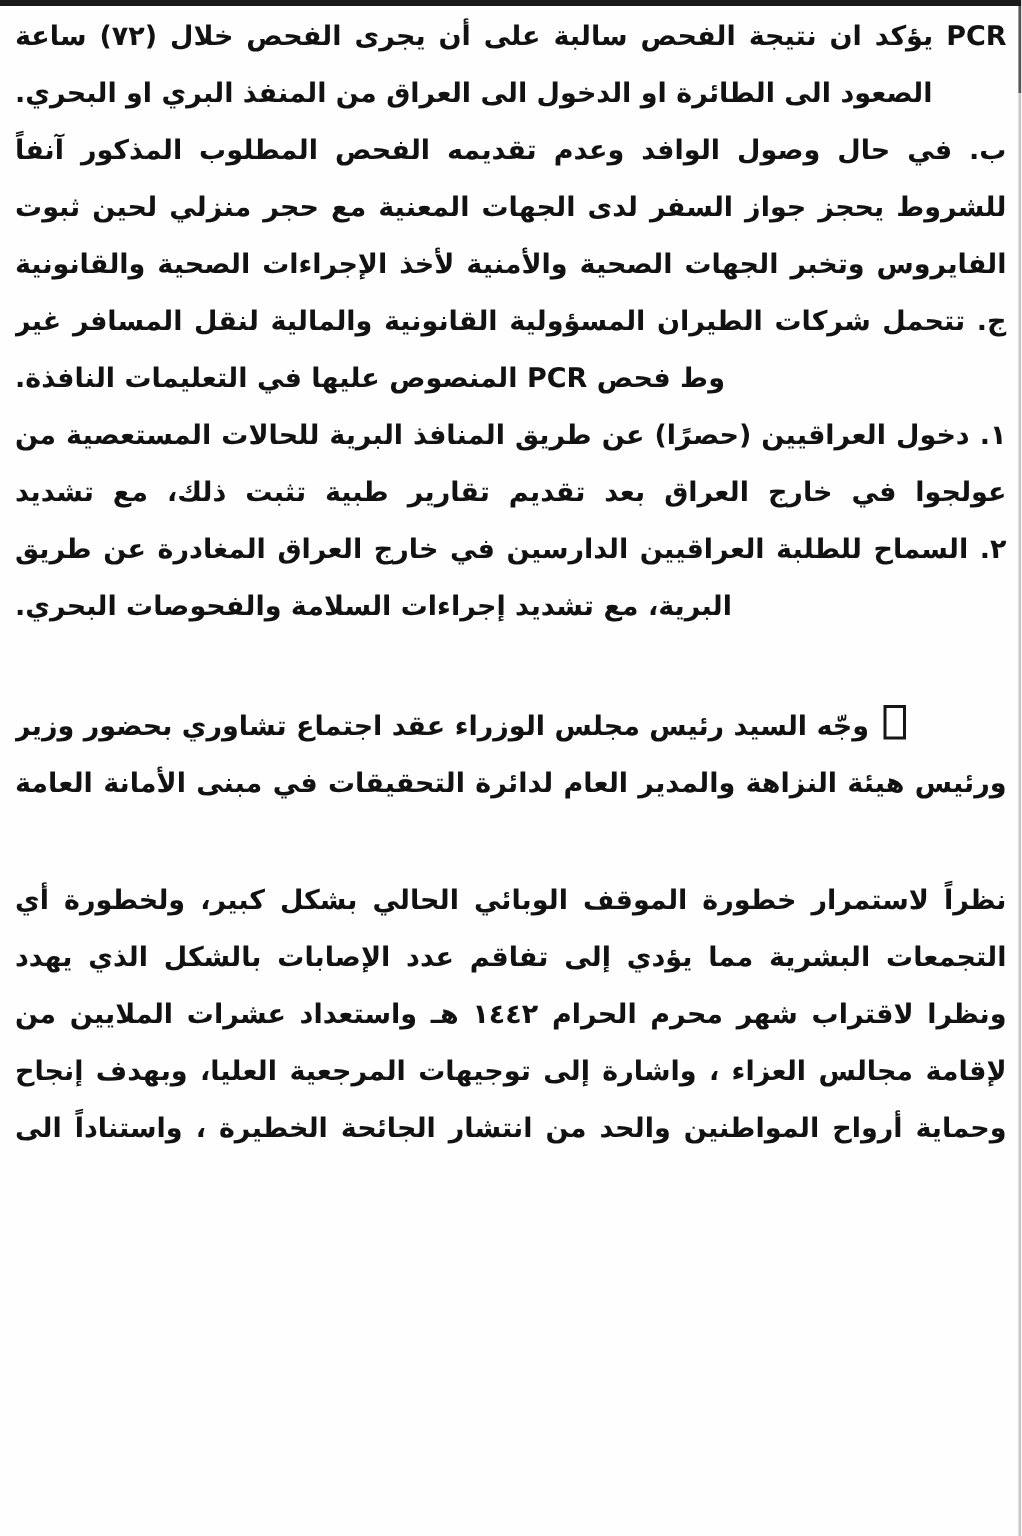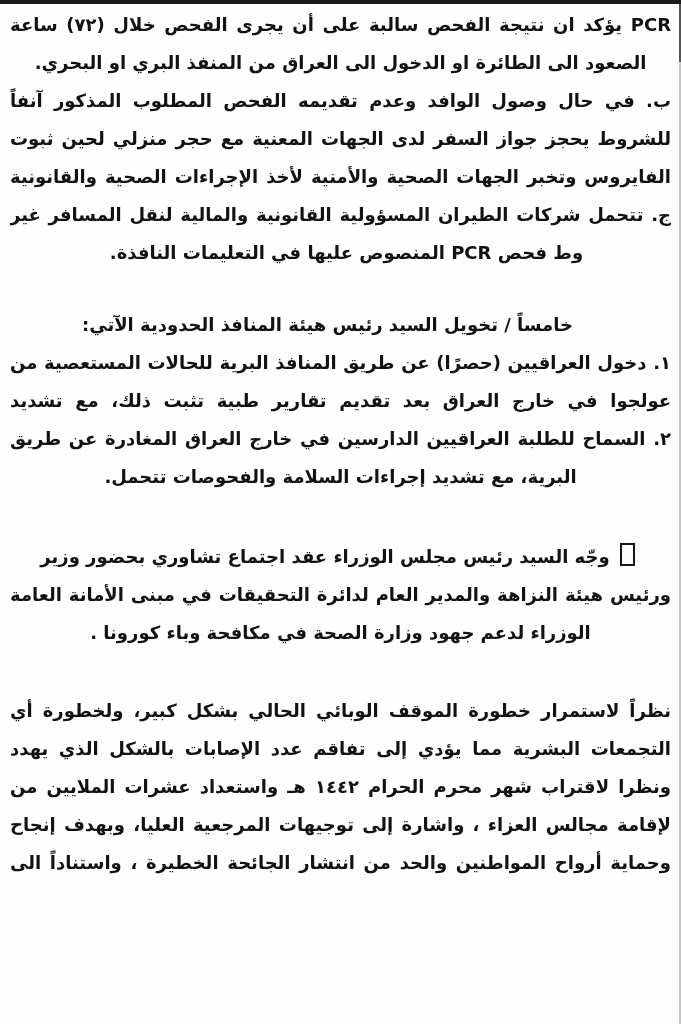--- a/index.html
+++ b/index.html
@@ -50,21 +50,21 @@
   .ln {
     max-height: 38px;
     overflow: hidden;
     white-space: normal;
   }
   .full {
     text-align: justify;
     text-align-last: justify;
   }
   .short {
-    text-align: center;
+    text-align: left;
   }
   .heading {
     margin-top: 34px;
     padding-right: 26px;
   }
   .edge-cut {
     margin-right: -12px;
   }
   .p4 {
     margin-top: 42px;
@@ -93,32 +93,30 @@
 
   <div class="textblock" lang="ar" dir="rtl">
     <div class="ln full">PCR يؤكد ان نتيجة الفحص سالبة على أن يجرى الفحص خلال (٧٢) ساعة قبل</div>
     <div class="ln short">الصعود الى الطائرة او الدخول الى العراق من المنفذ البري او البحري.</div>
     <div class="ln full">ب. في حال وصول الوافد وعدم تقديمه الفحص المطلوب المذكور آنفاً والمطابق</div>
     <div class="ln full">للشروط يحجز جواز السفر لدى الجهات المعنية مع حجر منزلي لحين ثبوت خلوه من</div>
     <div class="ln full">الفايروس وتخبر الجهات الصحية والأمنية لأخذ الإجراءات الصحية والقانونية بحقه .</div>
     <div class="ln full">ج. تتحمل شركات الطيران المسؤولية القانونية والمالية لنقل المسافر غير المستوفي</div>
     <div class="ln short edge-cut">وط فحص PCR المنصوص عليها في التعليمات النافذة.</div>
 
-    <div class="ln short heading">خامساً / تخويل السيد رئيس هيئة المنافذ الحدودية الآتي:</div>
 
     <div class="ln full">١. دخول العراقيين (حصرًا) عن طريق المنافذ البرية للحالات المستعصية من الذين</div>
     <div class="ln full">عولجوا في خارج العراق بعد تقديم تقارير طبية تثبت ذلك، مع تشديد إجراءات السلامة</div>
     <div class="ln full">٢. السماح للطلبة العراقيين الدارسين في خارج العراق المغادرة عن طريق المنافذ</div>
-    <div class="ln short">البرية، مع تشديد إجراءات السلامة والفحوصات تتحمل.</div>
+    <div class="ln short">البرية، مع تشديد إجراءات السلامة والفحوصات البحري.</div>
 
     <div class="ln short p4">
       <span class="glyphbox"></span><span>وجّه السيد رئيس مجلس الوزراء عقد اجتماع تشاوري بحضور وزير الصحة</span>
     </div>
     <div class="ln full">ورئيس هيئة النزاهة والمدير العام لدائرة التحقيقات في مبنى الأمانة العامة لمجلس</div>
-    <div class="ln short">الوزراء لدعم جهود وزارة الصحة في مكافحة وباء كورونا .</div>
 
     <div class="ln full p5">نظراً لاستمرار خطورة الموقف الوبائي الحالي بشكل كبير، ولخطورة أي تهاون في منع</div>
     <div class="ln full">التجمعات البشرية مما يؤدي إلى تفاقم عدد الإصابات بالشكل الذي يهدد كامل النظام</div>
     <div class="ln full">ونظرا لاقتراب شهر محرم الحرام ١٤٤٢ هـ واستعداد عشرات الملايين من العراقيين</div>
     <div class="ln full">لإقامة مجالس العزاء ، واشارة إلى توجيهات المرجعية العليا، وبهدف إنجاح المراسم</div>
     <div class="ln full">وحماية أرواح المواطنين والحد من انتشار الجائحة الخطيرة ، واستناداً الى الدراسات</div>
   </div>
 </div>
 
 </body></html>

